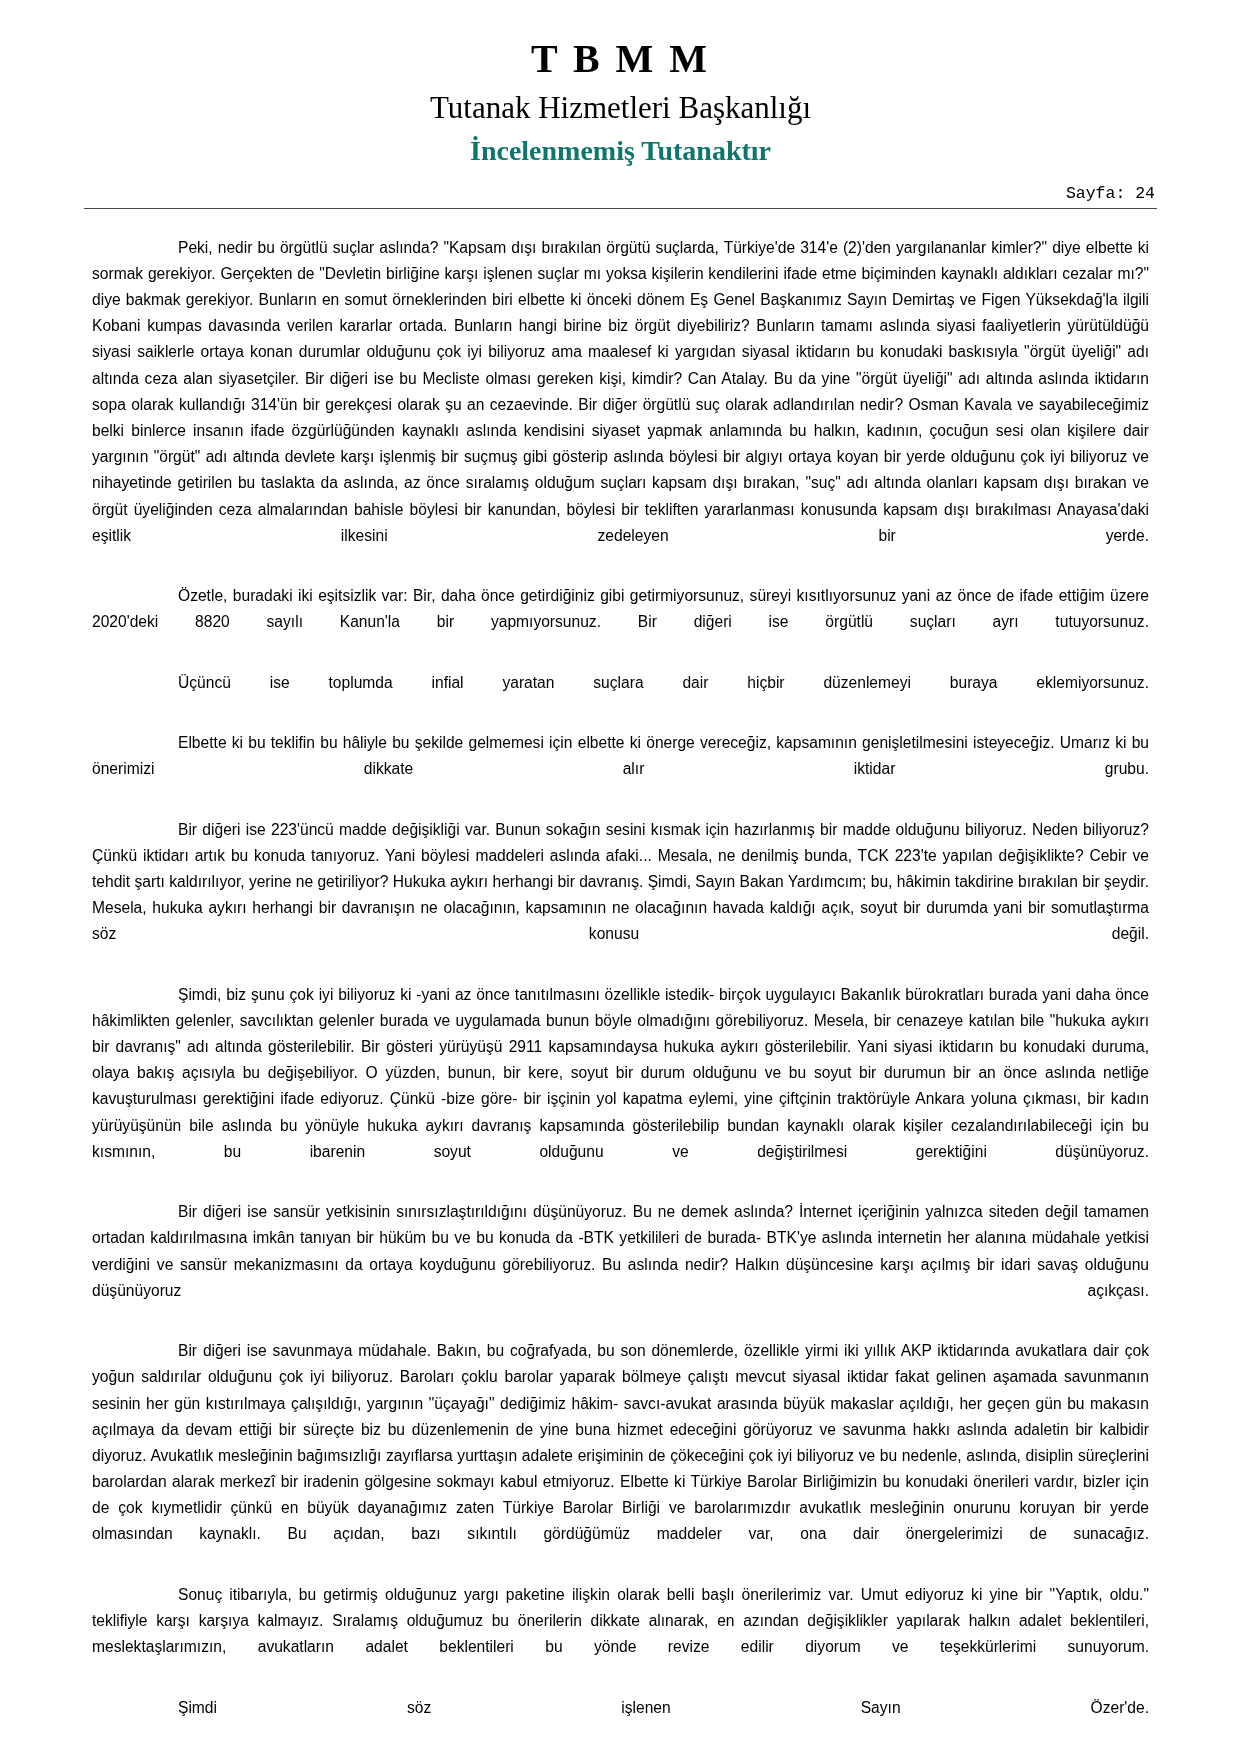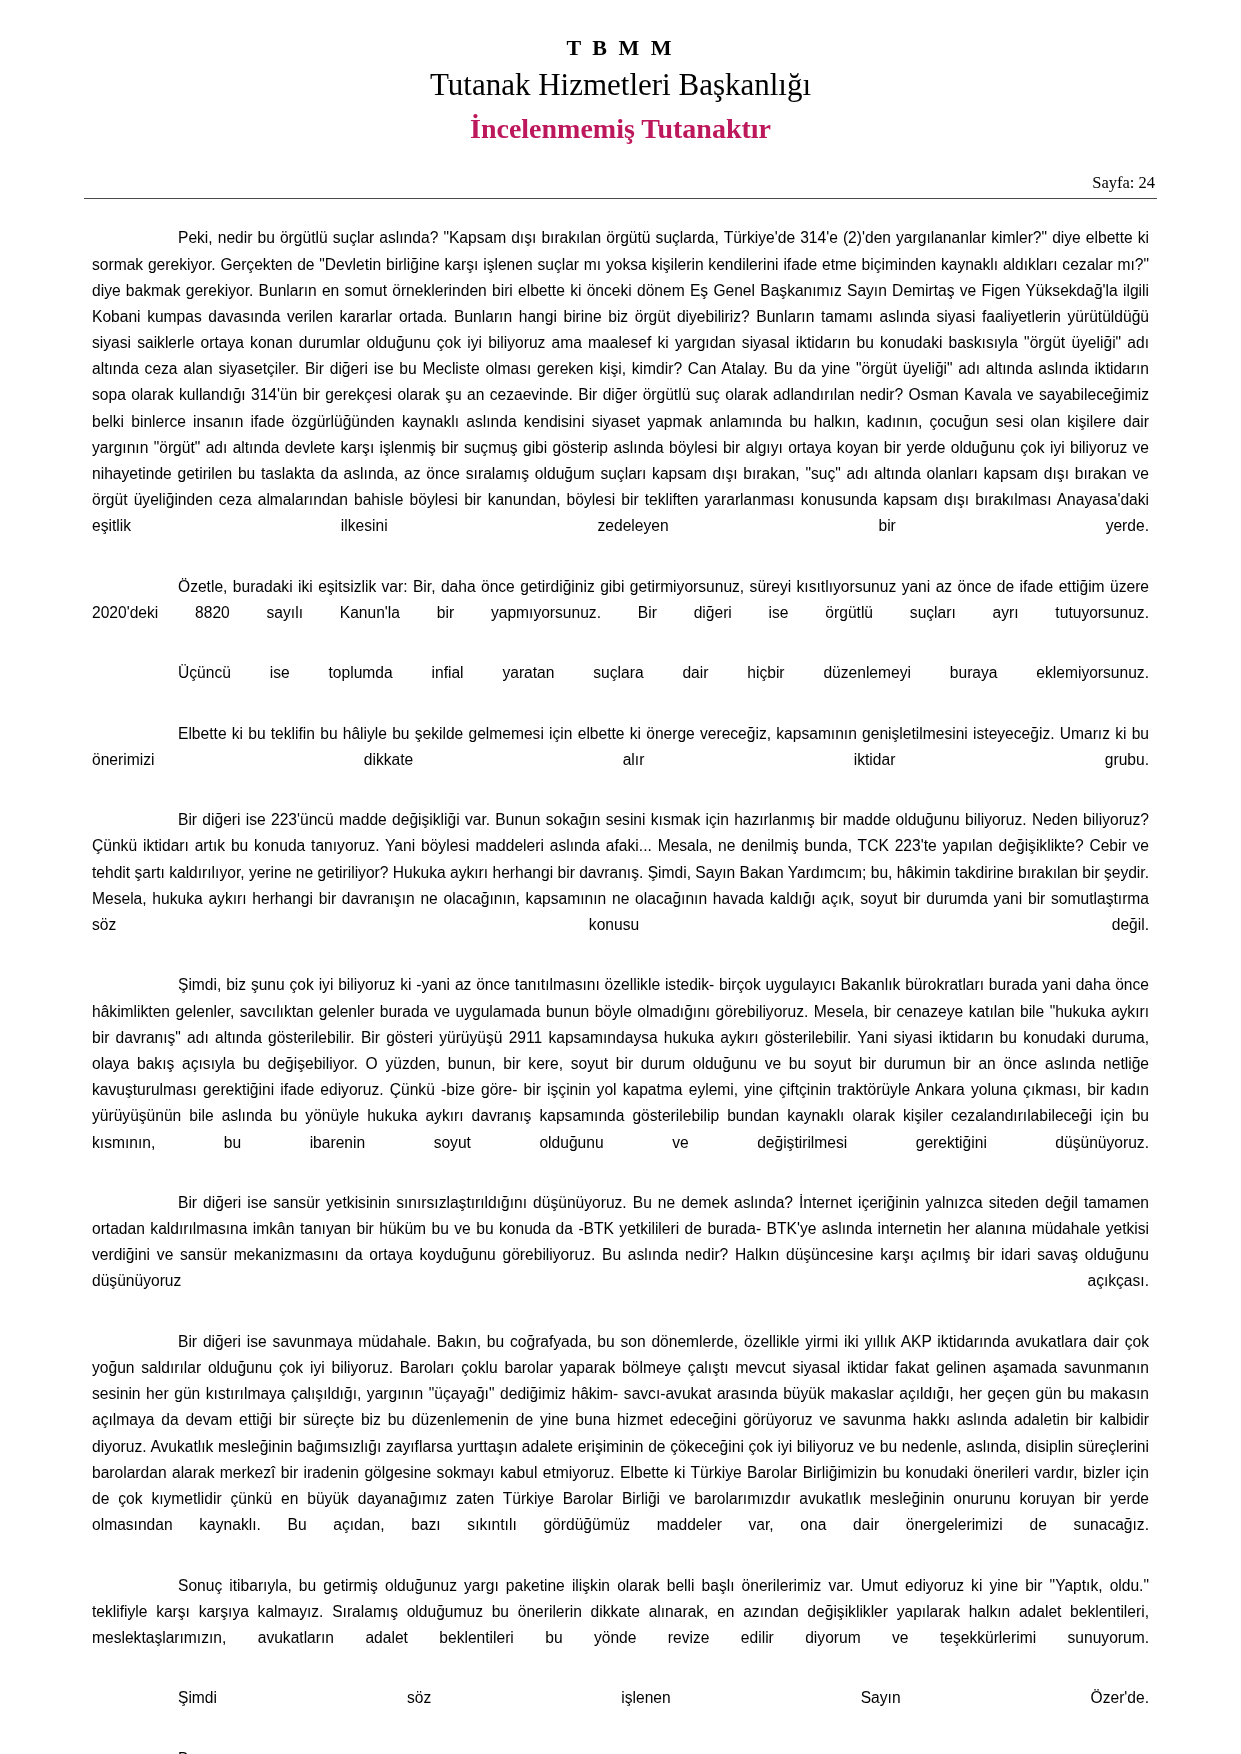--- a/index.html
+++ b/index.html
@@ -24,21 +24,21 @@
     background: #ffffff;
     position: relative;
   }
 
   
   .doc-header {
     text-align: center;
     font-family: "Liberation Serif", serif;
   }
   .header-line1 {
-    font-size: 22px;
+    font-size: 40px;
     font-weight: bold;
     letter-spacing: 3px;
     line-height: 1.24;
     color: #000000;
     margin: 0;
   }
   .header-line2 {
     font-size: 31px;
     font-weight: normal;
     line-height: 1.28;
@@ -48,24 +48,24 @@
   .header-line3 {
     font-size: 28px;
     font-weight: bold;
     line-height: 1.3;
     color: #ee1111;
     margin: 6px 0 0 0;
   }
 
   .page-meta {
     text-align: right;
-    font-family: Liberation Serif, serif;
+    font-family: Liberation Mono, monospace;
     font-size: 16.5px;
     color: #000000;
-    margin-top: 26px;
+    margin-top: 14px;
     padding-right: 2px;
   }
 
   .header-rule {
     border: 0;
     border-top: 1px solid #4a4a4a;
     margin: 5px 0 0 0;
     height: 0;
     width: 100%;
   }
@@ -93,21 +93,21 @@
   }
 </style>
 </head>
 <body>
 
 <div class="page">
 
   <div class="doc-header">
     <div class="header-line1">T B M M</div>
     <div class="header-line2">Tutanak Hizmetleri Başkanlığı</div>
-    <div class="header-line3" style="color: #be185d;">İncelenmemiş Tutanaktır</div>
+    <div class="header-line3" style="color: #0f766e;">İncelenmemiş Tutanaktır</div>
   </div>
 
   <div class="page-meta">Sayfa: 24</div>
 
   <hr class="header-rule">
 
   <div class="doc-body">
     <p>Peki, nedir bu örgütlü suçlar aslında? "Kapsam dışı bırakılan örgütü suçlarda, Türkiye'de 314'e (2)'den yargılananlar kimler?" diye elbette ki sormak gerekiyor. Gerçekten de "Devletin birliğine karşı işlenen suçlar mı yoksa kişilerin kendilerini ifade etme biçiminden kaynaklı aldıkları cezalar mı?" diye bakmak gerekiyor. Bunların en somut örneklerinden biri elbette ki önceki dönem Eş Genel Başkanımız Sayın Demirtaş ve Figen Yüksekdağ'la ilgili  Kobani kumpas davasında verilen kararlar ortada. Bunların hangi birine biz örgüt diyebiliriz? Bunların tamamı aslında siyasi faaliyetlerin yürütüldüğü siyasi saiklerle ortaya konan durumlar olduğunu çok iyi biliyoruz ama maalesef ki yargıdan  siyasal iktidarın bu konudaki baskısıyla "örgüt üyeliği" adı altında ceza alan siyasetçiler. Bir diğeri ise bu Mecliste olması gereken kişi, kimdir? Can Atalay. Bu da yine "örgüt üyeliği" adı altında aslında iktidarın sopa olarak kullandığı 314'ün bir gerekçesi olarak şu an cezaevinde. Bir diğer örgütlü suç olarak adlandırılan nedir? Osman Kavala ve sayabileceğimiz belki binlerce insanın ifade özgürlüğünden kaynaklı aslında kendisini siyaset yapmak anlamında bu halkın, kadının, çocuğun sesi olan kişilere dair yargının "örgüt" adı altında devlete karşı işlenmiş bir suçmuş gibi gösterip aslında böylesi bir algıyı ortaya koyan bir yerde olduğunu çok iyi biliyoruz ve nihayetinde getirilen bu taslakta da aslında, az önce sıralamış olduğum suçları kapsam dışı bırakan,  "suç" adı altında olanları kapsam dışı bırakan ve örgüt üyeliğinden ceza almalarından bahisle böylesi bir kanundan, böylesi bir tekliften yararlanması konusunda kapsam dışı bırakılması Anayasa'daki eşitlik ilkesini zedeleyen bir yerde.</p>
     <p>Özetle, buradaki iki eşitsizlik var: Bir, daha önce getirdiğiniz gibi getirmiyorsunuz, süreyi kısıtlıyorsunuz yani az önce de ifade ettiğim üzere 2020'deki 8820 sayılı Kanun'la bir yapmıyorsunuz.          Bir diğeri ise örgütlü suçları ayrı tutuyorsunuz.</p>
     <p>Üçüncü  ise toplumda infial yaratan suçlara dair hiçbir düzenlemeyi buraya eklemiyorsunuz.</p>

